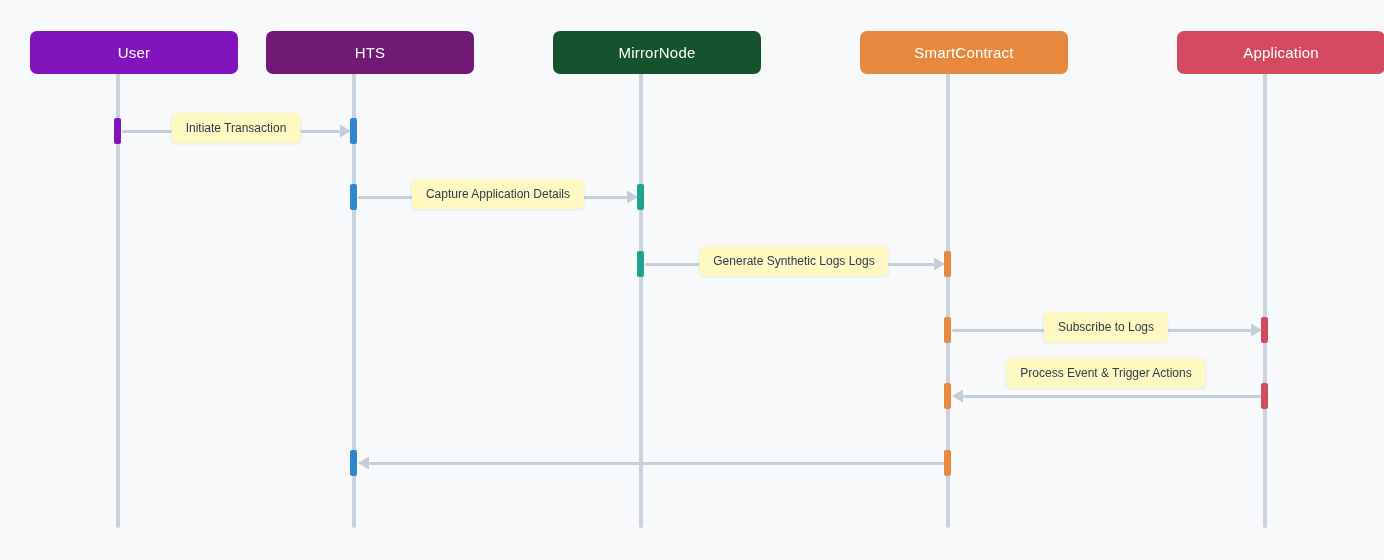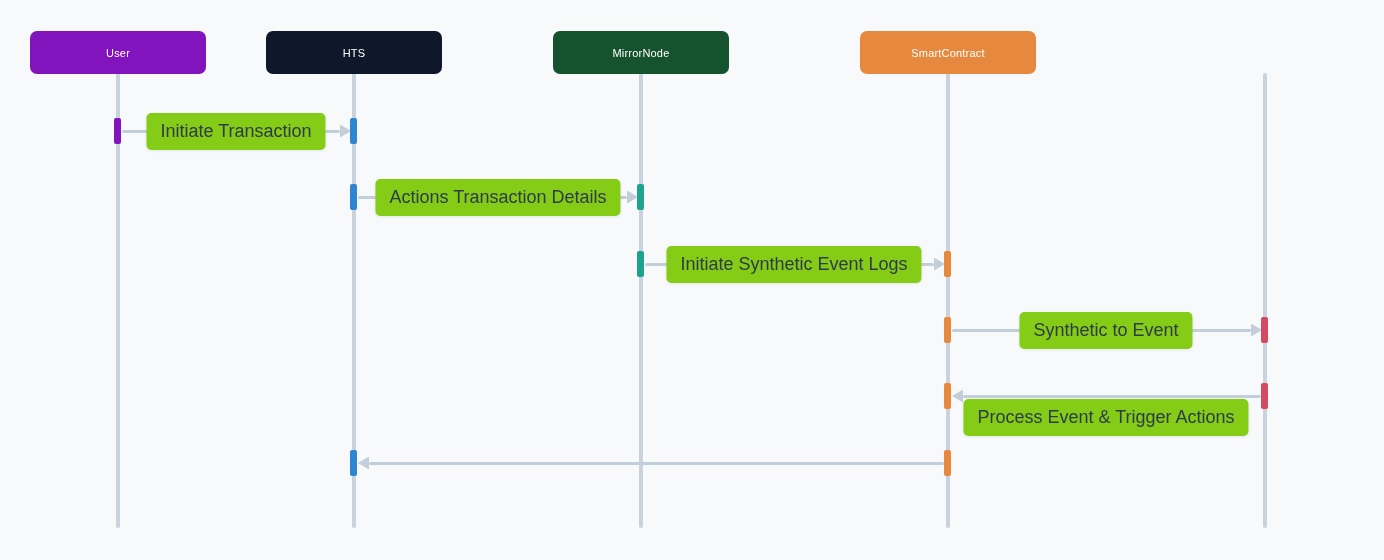--- a/index.html
+++ b/index.html
@@ -21,28 +21,28 @@
   .lifeline {
     position: absolute;
     top: 73px;
     width: 4px;
     height: 455px;
     border-radius: 2px;
   }
   .participant {
     position: absolute;
     top: 31px;
-    width: 176px;
+    width: 208px;
     height: 43px;
     border-radius: 7px;
     display: flex;
     align-items: center;
     justify-content: center;
     color: #ffffff;
-    font-size: 11px;
+    font-size: 15px;
     font-weight: 500;
     letter-spacing: 0.2px;
   }
   .msg-line {
     position: absolute;
     height: 3px;
     border-radius: 1.5px;
   }
   .arrowhead {
     position: absolute;
@@ -53,81 +53,84 @@
   .arrowhead.left  { clip-path: polygon(100% 0, 0 50%, 100% 100%); }
   .activation {
     position: absolute;
     width: 7px;
     height: 26px;
     border-radius: 2px;
   }
   .msg-label {
     position: absolute;
     transform: translateX(-50%);
-    background: #84cc16;
+    background: #fef9c3;
     border-radius: 5px;
     padding: 8px 14px;
-    font-size: 18px;
+    font-size: 12px;
     color: #2d3b4a;
     white-space: nowrap;
     box-shadow: 0 1px 3px rgba(25, 45, 70, 0.08);
   }
 </style>
 </head>
 <body style="background-color: rgb(247, 249, 251);">
 
 <div class="stage">
 
   <div class="lifeline" style="left: 116px; background-color: rgb(201, 211, 221);"></div>
   <div class="lifeline" style="left: 352px; background-color: rgb(201, 211, 221);"></div>
   <div class="lifeline" style="left: 639px; background-color: rgb(201, 211, 221);"></div>
   <div class="lifeline" style="left: 946px; background-color: rgb(201, 211, 221);"></div>
   <div class="lifeline" style="left: 1263px; background-color: rgb(201, 211, 221);"></div>
 
   <div class="participant" style="left: 30px; background-color: rgb(129, 20, 189);">
     <span>User</span>
   </div>
-  <div class="participant" style="left: 266px; background-color: #0f172a;">
+  <div class="participant" style="left: 266px; background-color: #701a75;">
     <span>HTS</span>
   </div>
   <div class="participant" style="left: 553px; background-color: #14532d;">
     <span>MirrorNode</span>
   </div>
   <div class="participant" style="left: 860px; background-color: rgb(230, 137, 62);">
     <span>SmartContract</span>
+  </div>
+  <div class="participant" style="left: 1177px; background-color: rgb(212, 74, 96);">
+    <span>Application</span>
   </div>
 
   <div class="msg-line" style="left: 122px; top: 129.5px; width: 218px; background-color: rgb(195, 206, 219);"></div>
   <div class="arrowhead right" style="left: 340px; top: 124.5px; background-color: rgb(195, 206, 219);"></div>
   <div class="activation" style="left: 114px; top: 118px; background-color: rgb(129, 20, 189);"></div>
   <div class="activation" style="left: 350px; top: 118px; background-color: rgb(46, 134, 209);"></div>
   <div class="msg-label" style="left:236px;top:113px">Initiate Transaction</div>
 
   <div class="msg-line" style="left: 358px; top: 195.5px; width: 269px; background-color: rgb(195, 206, 219);"></div>
   <div class="arrowhead right" style="left: 627px; top: 190.5px; background-color: rgb(195, 206, 219);"></div>
   <div class="activation" style="left: 350px; top: 184px; background-color: rgb(46, 134, 209);"></div>
   <div class="activation" style="left: 637px; top: 184px; background-color: rgb(30, 164, 141);"></div>
-  <div class="msg-label" style="left:498px;top:179px">Actions Transaction Details</div>
+  <div class="msg-label" style="left:498px;top:179px">Capture Application Details</div>
 
   <div class="msg-line" style="left: 645px; top: 262.5px; width: 289px; background-color: rgb(195, 206, 219);"></div>
   <div class="arrowhead right" style="left: 934px; top: 257.5px; background-color: rgb(195, 206, 219);"></div>
   <div class="activation" style="left: 637px; top: 251px; background-color: rgb(30, 164, 141);"></div>
   <div class="activation" style="left: 944px; top: 251px; background-color: rgb(230, 137, 62);"></div>
-  <div class="msg-label" style="left:794px;top:246px">Initiate Synthetic Event Logs</div>
+  <div class="msg-label" style="left:794px;top:246px">Generate Synthetic Logs Logs</div>
 
   <div class="msg-line" style="left: 952px; top: 328.5px; width: 299px; background-color: rgb(195, 206, 219);"></div>
   <div class="arrowhead right" style="left: 1251px; top: 323.5px; background-color: rgb(195, 206, 219);"></div>
   <div class="activation" style="left: 944px; top: 317px; background-color: rgb(230, 137, 62);"></div>
   <div class="activation" style="left: 1261px; top: 317px; background-color: rgb(212, 74, 96);"></div>
-  <div class="msg-label" style="left:1106px;top:312px">Synthetic to Event</div>
+  <div class="msg-label" style="left:1106px;top:312px">Subscribe to Logs</div>
 
   <div class="msg-line" style="left: 963px; top: 394.5px; width: 298px; background-color: rgb(195, 206, 219);"></div>
   <div class="arrowhead left" style="left: 952px; top: 389.5px; background-color: rgb(195, 206, 219);"></div>
   <div class="activation" style="left: 1261px; top: 383px; background-color: rgb(212, 74, 96);"></div>
   <div class="activation" style="left: 944px; top: 383px; background-color: rgb(230, 137, 62);"></div>
-  <div class="msg-label" style="left:1106px;top:399px">Process Event &amp; Trigger Actions</div>
+  <div class="msg-label" style="left:1106px;top:358px">Process Event &amp; Trigger Actions</div>
 
   <div class="msg-line" style="left: 369px; top: 461.5px; width: 575px; background-color: rgb(195, 206, 219);"></div>
   <div class="arrowhead left" style="left: 358px; top: 456.5px; background-color: rgb(195, 206, 219);"></div>
   <div class="activation" style="left: 944px; top: 450px; background-color: rgb(230, 137, 62);"></div>
   <div class="activation" style="left: 350px; top: 450px; background-color: rgb(46, 134, 209);"></div>
 
 </div>
 
 </body></html>

